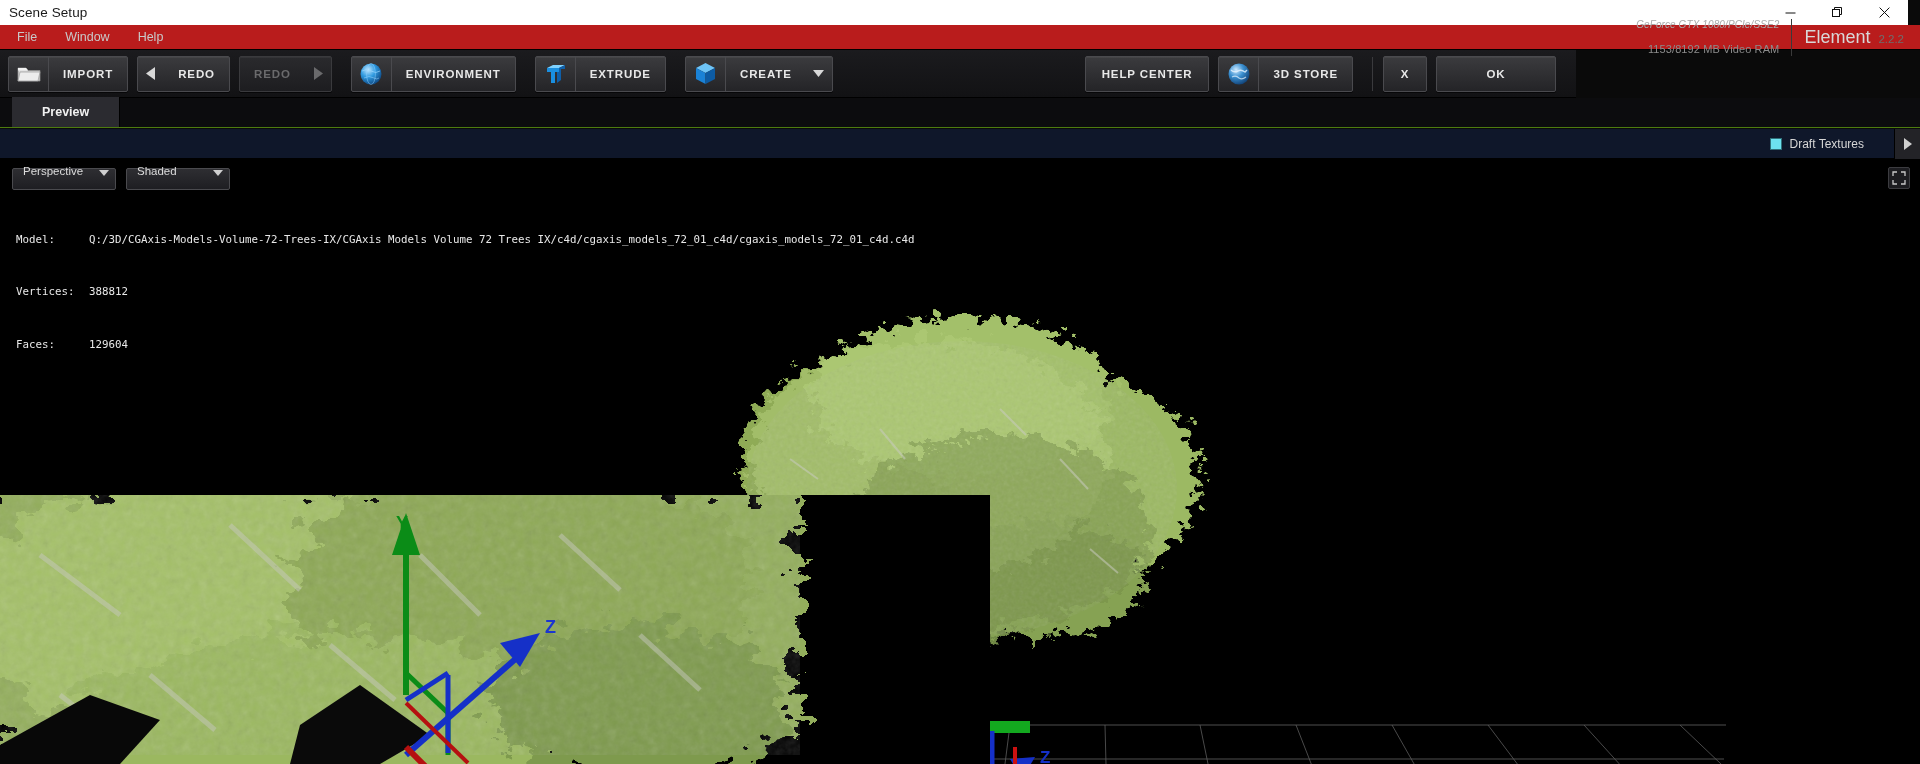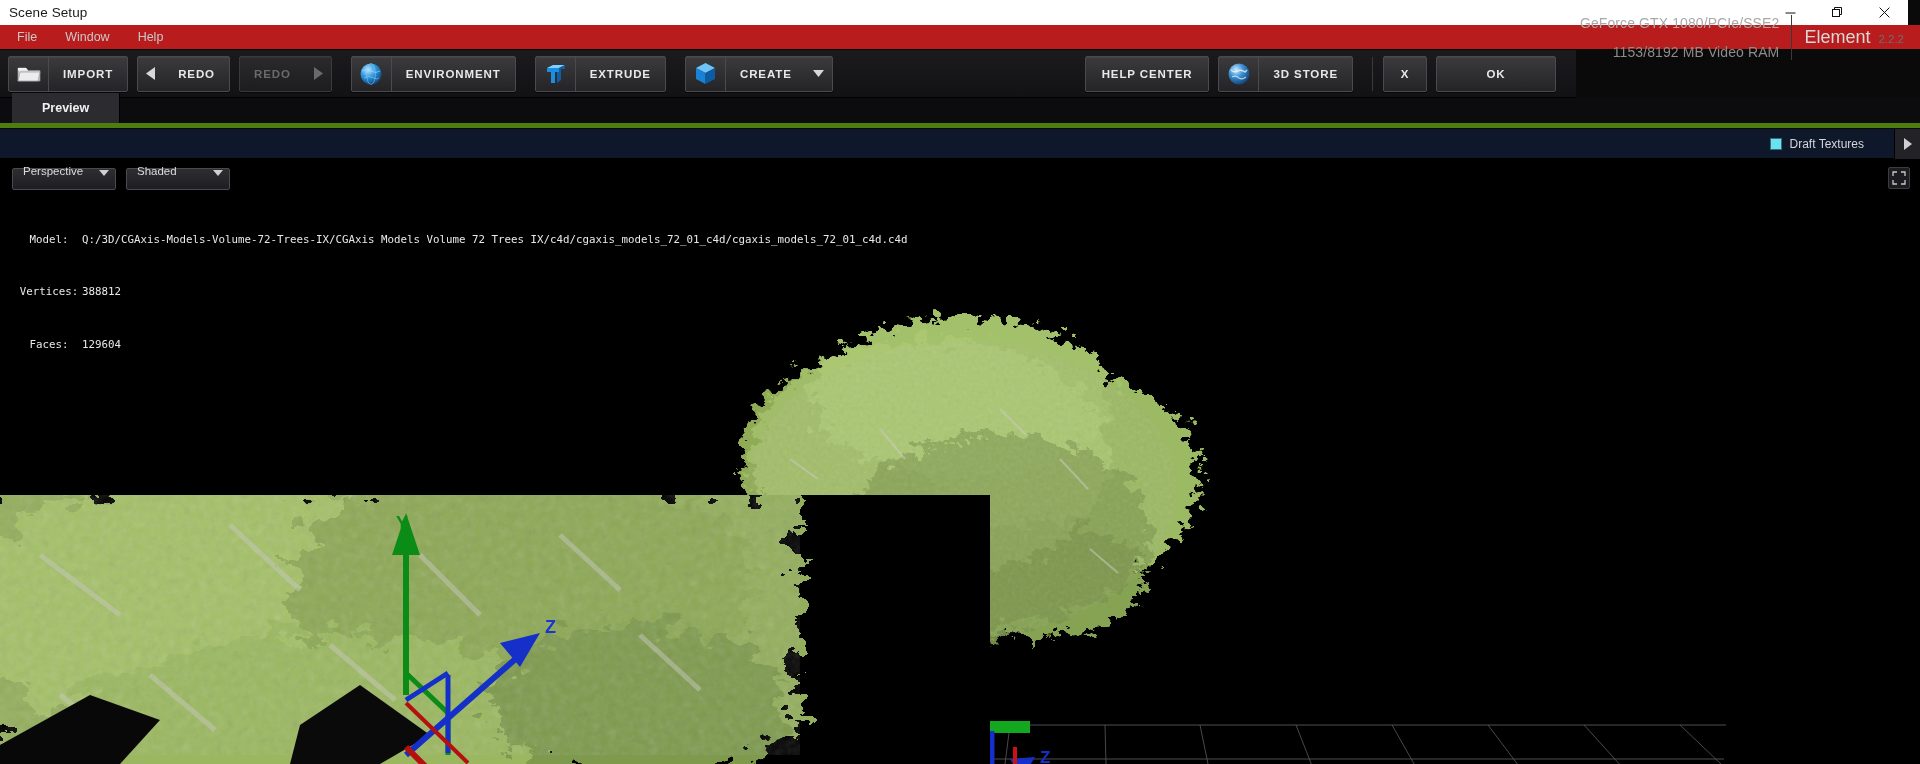--- a/index.html
+++ b/index.html
@@ -40,22 +40,22 @@
 
   
   .infostrip {
     position:absolute; right:0; top:25px; height:25px;
     display:flex; align-items:center;
   }
   .gpu {
     text-align:right; line-height:1.18; padding-right:12px;
     border-right:1px solid #3a3a3a; margin-right:12px;
   }
-  .gpu .l1 { font-size:14px; color:#a8a8a8; letter-spacing:.1px; }
-  .gpu .l2 { font-size:14px; color:#8c8c8c; letter-spacing:.1px;margin-top:12px; }
+  .gpu .l1 { font-size:10px; color:#a8a8a8; letter-spacing:.1px;font-style:italic; }
+  .gpu .l2 { font-size:11px; color:#8c8c8c; letter-spacing:.1px;margin-top:12px; }
   .brand { display:flex; align-items:baseline; gap:8px; padding-right:16px; }
   .brand .name { font-size:18px; color:#d8d8d8; }
   .brand .ver  { font-size:11.5px; color:#6e6e6e; }
 
   
   .toolbar {
     position:absolute; left:0; top:50px; width:1576px; height:48px;
     background:linear-gradient(#1b1b1e,#121214);
     border-bottom:1px solid #000;
     display:flex; align-items:center; padding:0 8px;
@@ -90,21 +90,21 @@
     margin-right:9px;
     box-shadow:0 1px 0 rgba(0,0,0,.6), inset 0 1px 0 rgba(255,255,255,.05);
   }
   .plain-btn .lbl { font-size:11.5px; font-weight:bold; color:#e8e8e8; letter-spacing:.9px; padding:0 16px; }
   .btn-x  { min-width:44px; }
   .btn-ok { min-width:120px; margin-right:12px; }
 
   
   .tabstrip {
     position:absolute; left:0; top:98px; width:1920px; height:30px;
-    background:#0c0c0e; border-bottom:5px solid #4d7c0f;
+    background:#0c0c0e; border-bottom:1px solid #4d7c0f;
     display:flex; align-items:flex-end;
   }
   .tab {
     height:30px; padding:0 30px; display:flex; align-items:center;
     background:#26262a; color:#f0f0f0; font-size:12.5px; font-weight:bold;
     border-right:1px solid #000; margin-left:12px;
   }
   .tab.active { background:#2b2b30; }
 
   
@@ -138,21 +138,21 @@
     background:linear-gradient(#2e2e32,#1e1e22);
     border:1px solid #4a4a4e; border-radius:2px;
     display:flex; align-items:center; justify-content:space-between; gap:12px;
   }
   .dd .lbl { font-size:11.5px; color:#dcdcdc; }
   .infotext {
     padding:6px 0 0 16px; font-family:"DejaVu Sans Mono", monospace;
     font-size:10.8px; color:#e8e8e8; line-height:1.62; white-space:pre;
   }
   .infotext .row { display:flex; }
-  .infotext .k { display:inline-block; width:66px; text-align:center; }
+  .infotext .k { display:inline-block; width:66px; text-align:left; margin-right:7px; }
 
   .vp-maxbtn {
     position:absolute; right:10px; top:8px; width:22px; height:22px;
     background:#1c1c20; border:1px solid #3c3c40; border-radius:2px;
     display:flex; align-items:center; justify-content:center; z-index:40;
   }
   .grid-svg, .tree-svg, .giz-svg { position:absolute; inset:0; }
   .bottomview {
     position:absolute; left:0; top:336px; width:990px; height:269px;
     overflow:hidden; z-index:20; background:#000;

